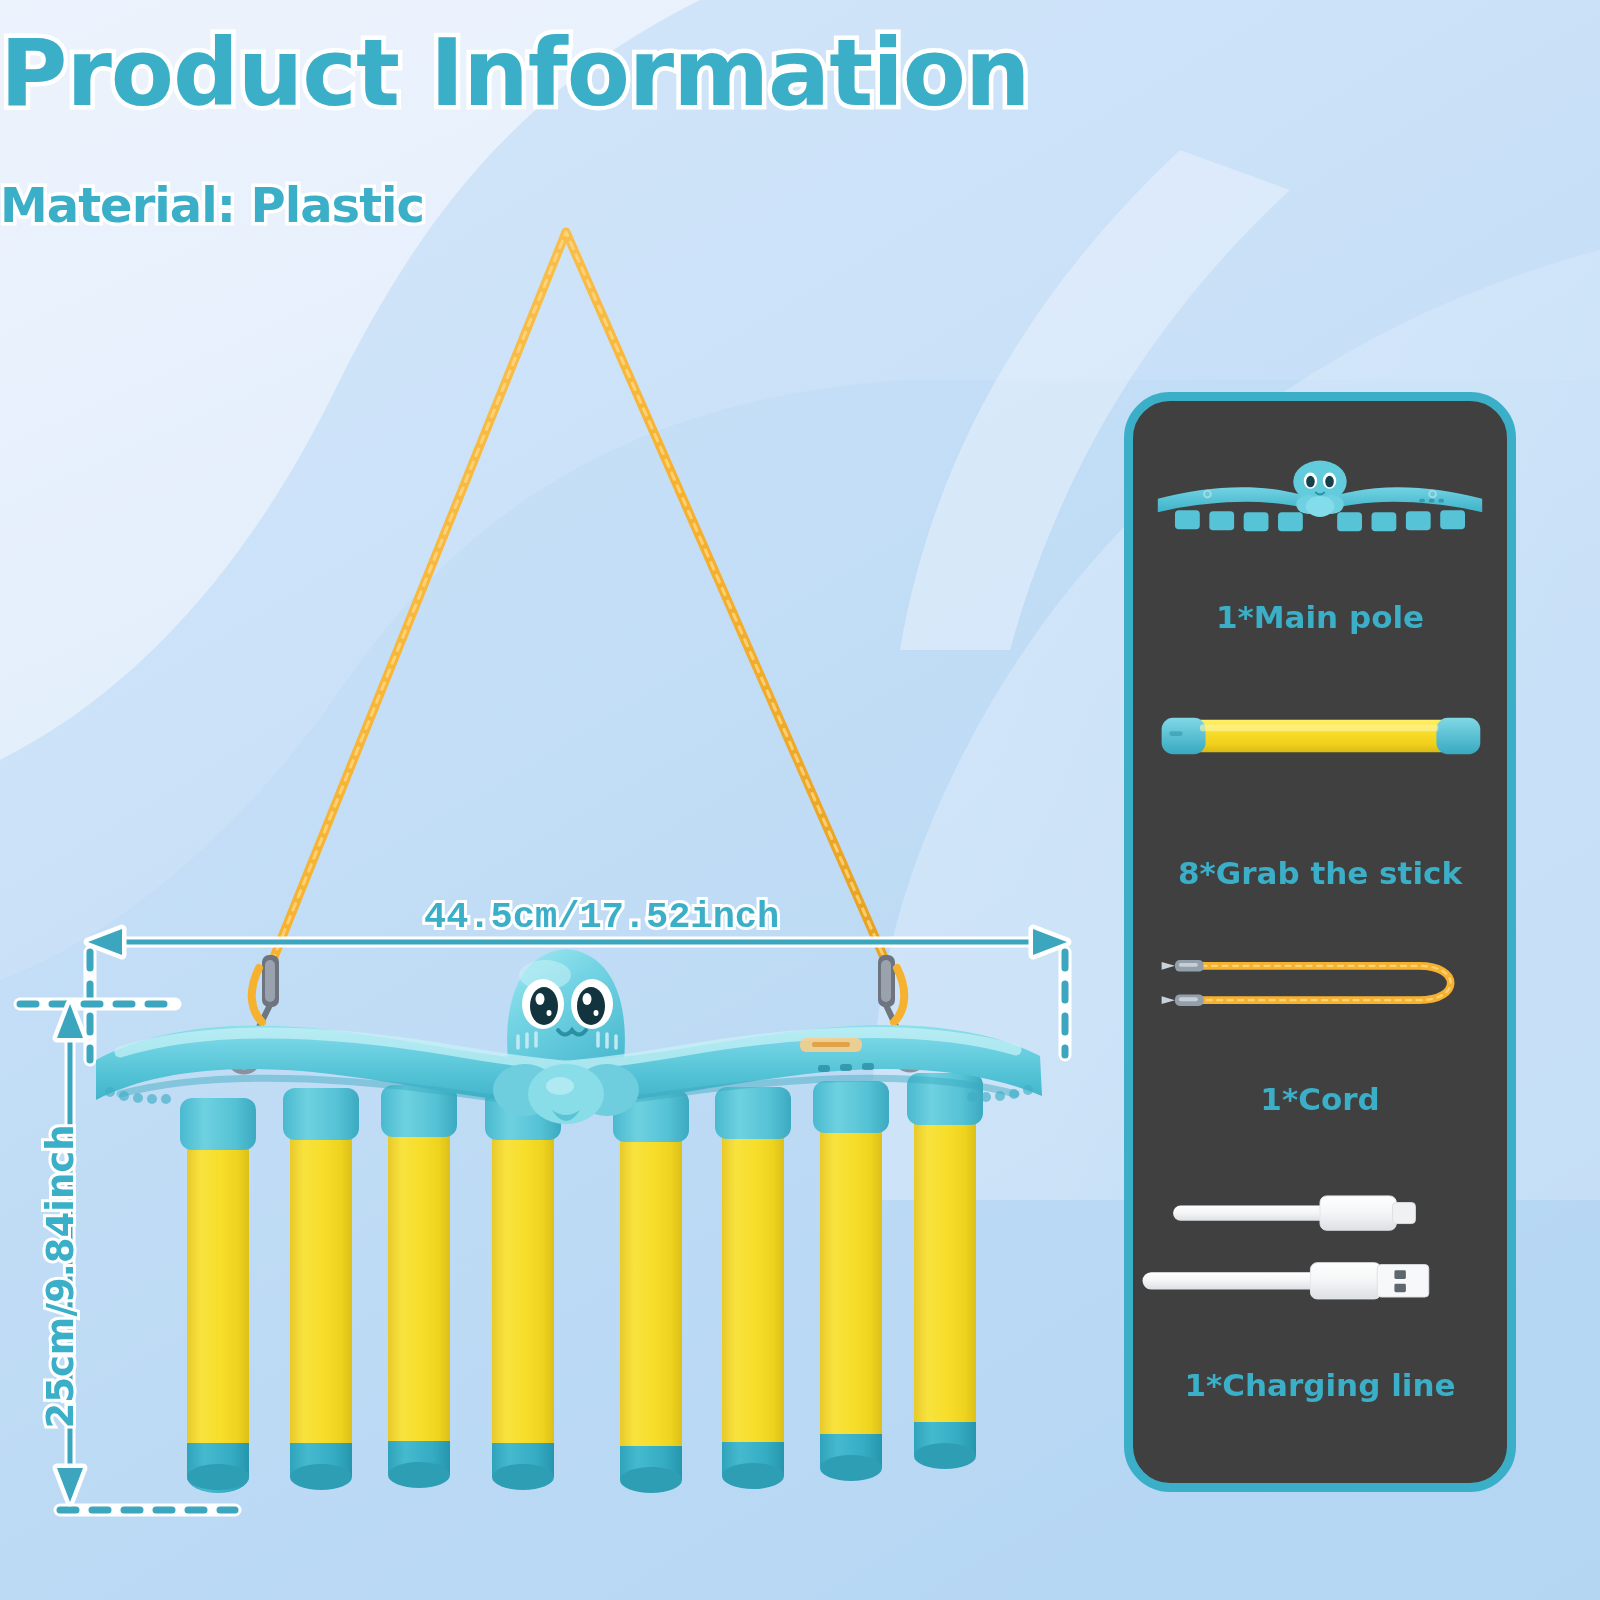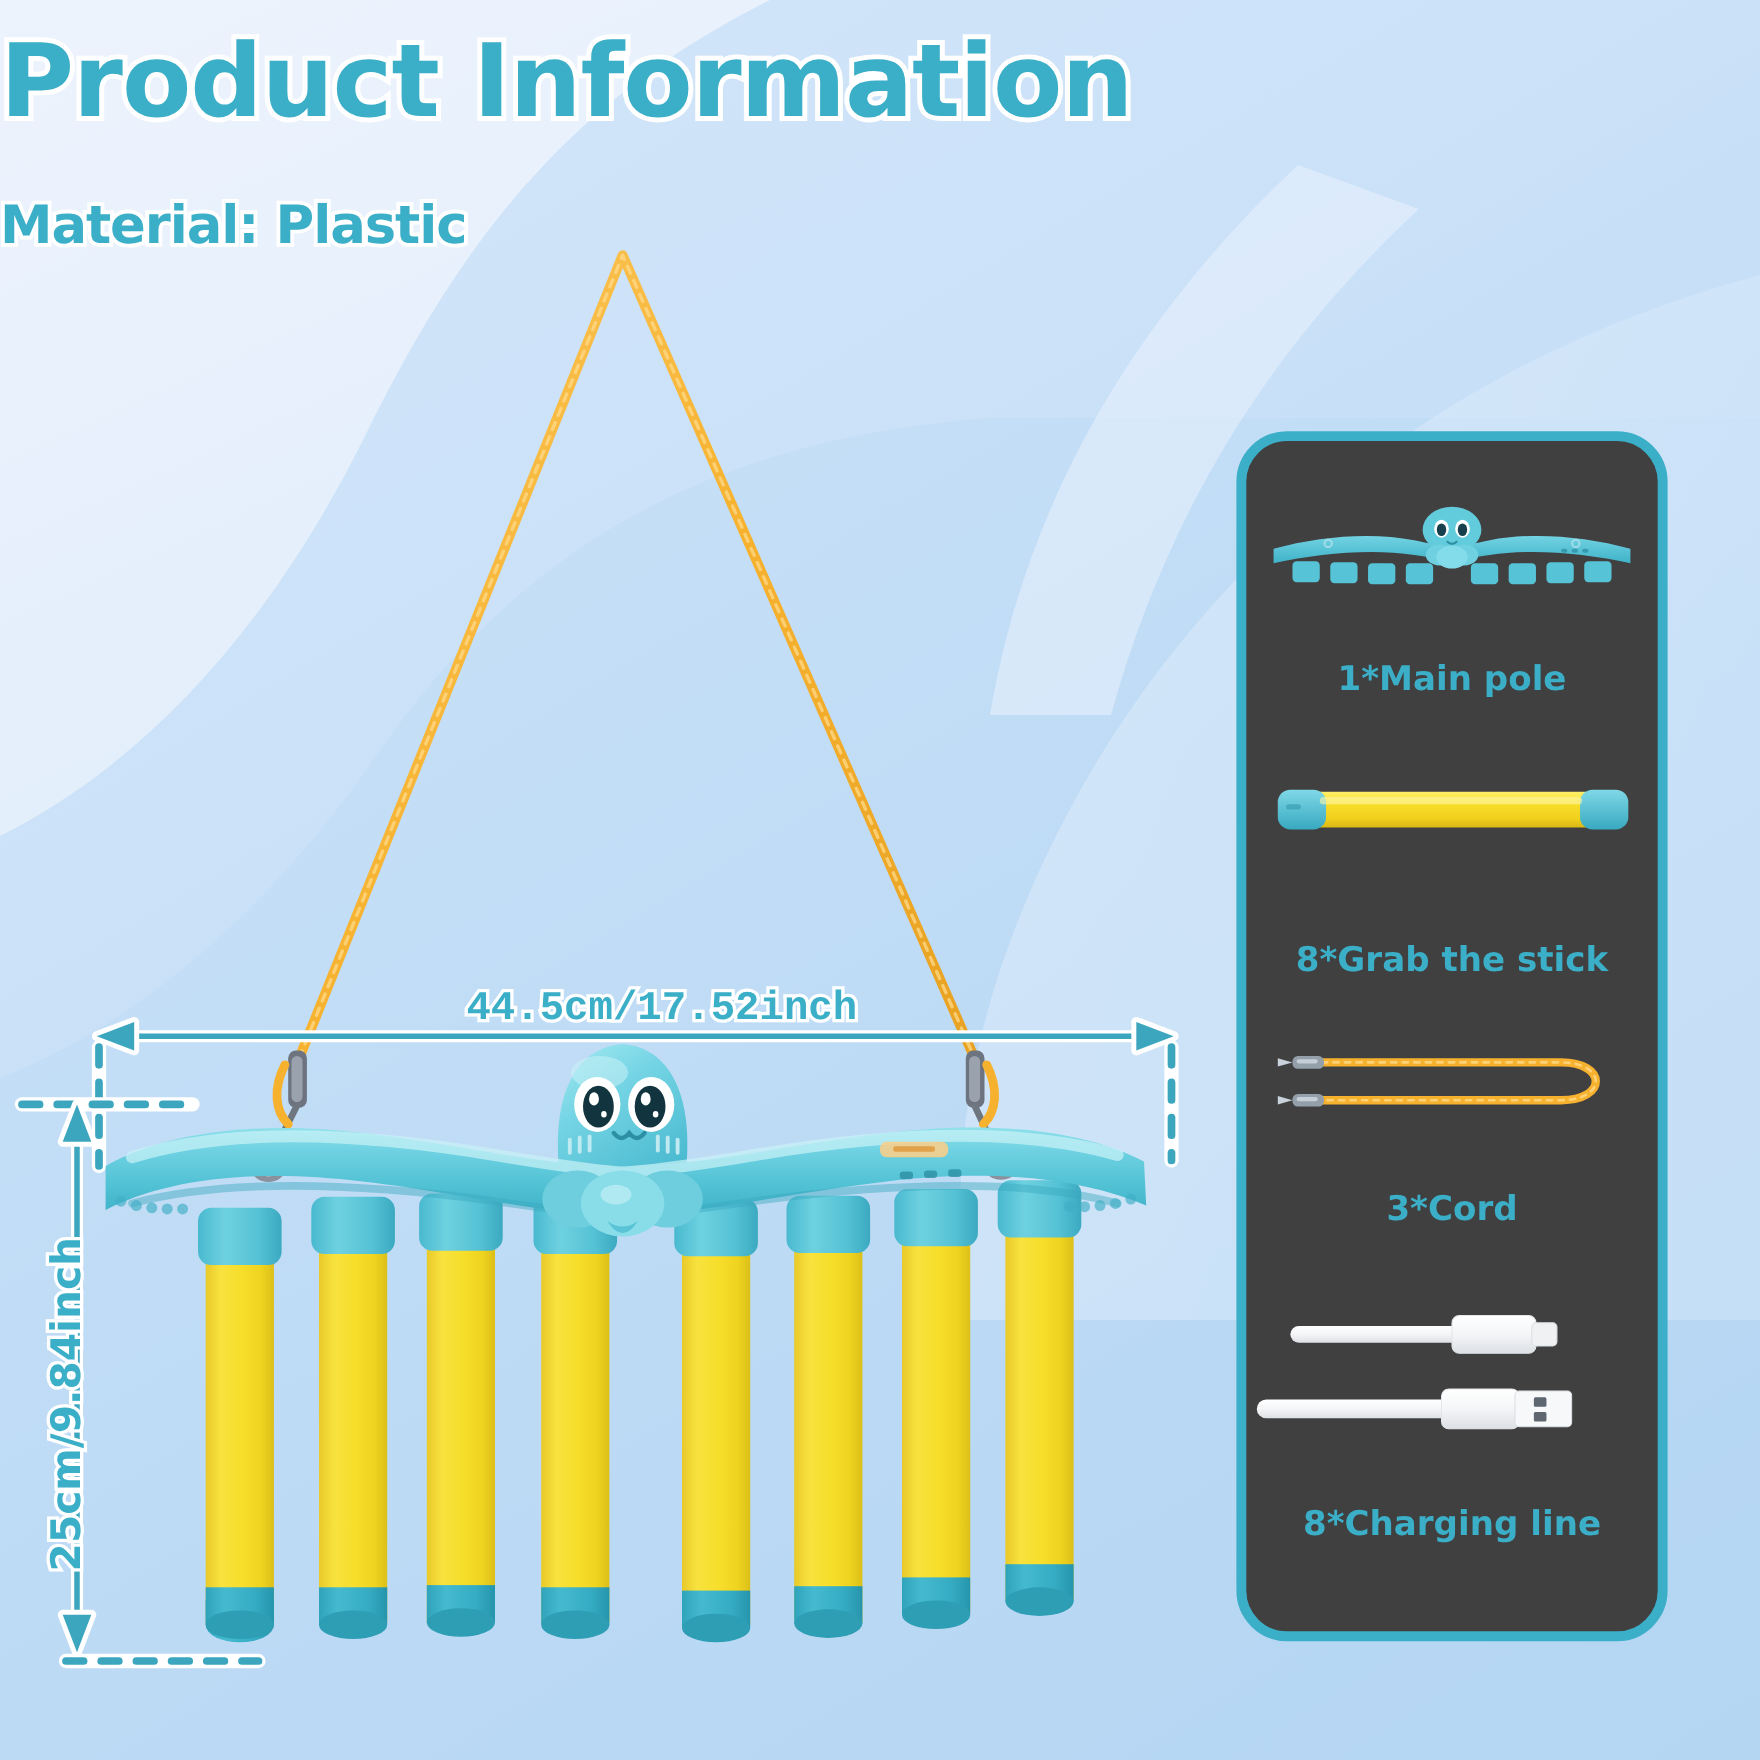--- a/index.html
+++ b/index.html
@@ -440,21 +440,21 @@
       <rect x="44" y="16" width="30" height="12" rx="5" fill="#93A0AB"></rect>
       <path d="M44,22 l-14,-4 l0,8 Z" fill="#C9D2DA"></path>
       <rect x="48" y="19" width="20" height="4" rx="2" fill="#C6CFD8"></rect>
     </g>
     <g>
       <rect x="44" y="52" width="30" height="12" rx="5" fill="#93A0AB"></rect>
       <path d="M44,58 l-14,-4 l0,8 Z" fill="#C9D2DA"></path>
       <rect x="48" y="55" width="20" height="4" rx="2" fill="#C6CFD8"></rect>
     </g>
   </svg>
-  <div class="part-label" id="label-cord">3*Cord</div>
+  <div class="part-label" id="label-cord">1*Cord</div>
 
   <svg class="part-art" id="art-charging" viewBox="0 0 392 150">
     <defs>
       <linearGradient id="pWire" x1="0" y1="0" x2="0" y2="1">
         <stop offset="0" stop-color="#FFFFFF"></stop>
         <stop offset="0.5" stop-color="#F4F5F7"></stop>
         <stop offset="1" stop-color="#DDE0E4"></stop>
       </linearGradient>
     </defs>
 
@@ -465,14 +465,14 @@
     </g>
 
     <g>
       <rect x="10" y="92" width="190" height="18" rx="9" fill="url(#pWire)"></rect>
       <rect x="186" y="82" width="74" height="38" rx="7" fill="url(#pWire)" stroke="#E3E6EA" stroke-width="1"></rect>
       <rect x="256" y="84" width="54" height="34" rx="4" fill="#F7F8FA" stroke="#DCDFE3" stroke-width="1"></rect>
       <rect x="274" y="90" width="12" height="9" rx="1.5" fill="#5E6670"></rect>
       <rect x="274" y="104" width="12" height="9" rx="1.5" fill="#5E6670"></rect>
     </g>
   </svg>
-  <div class="part-label" id="label-charging">8*Charging line</div>
+  <div class="part-label" id="label-charging">1*Charging line</div>
 </div>
 
 </body></html>

